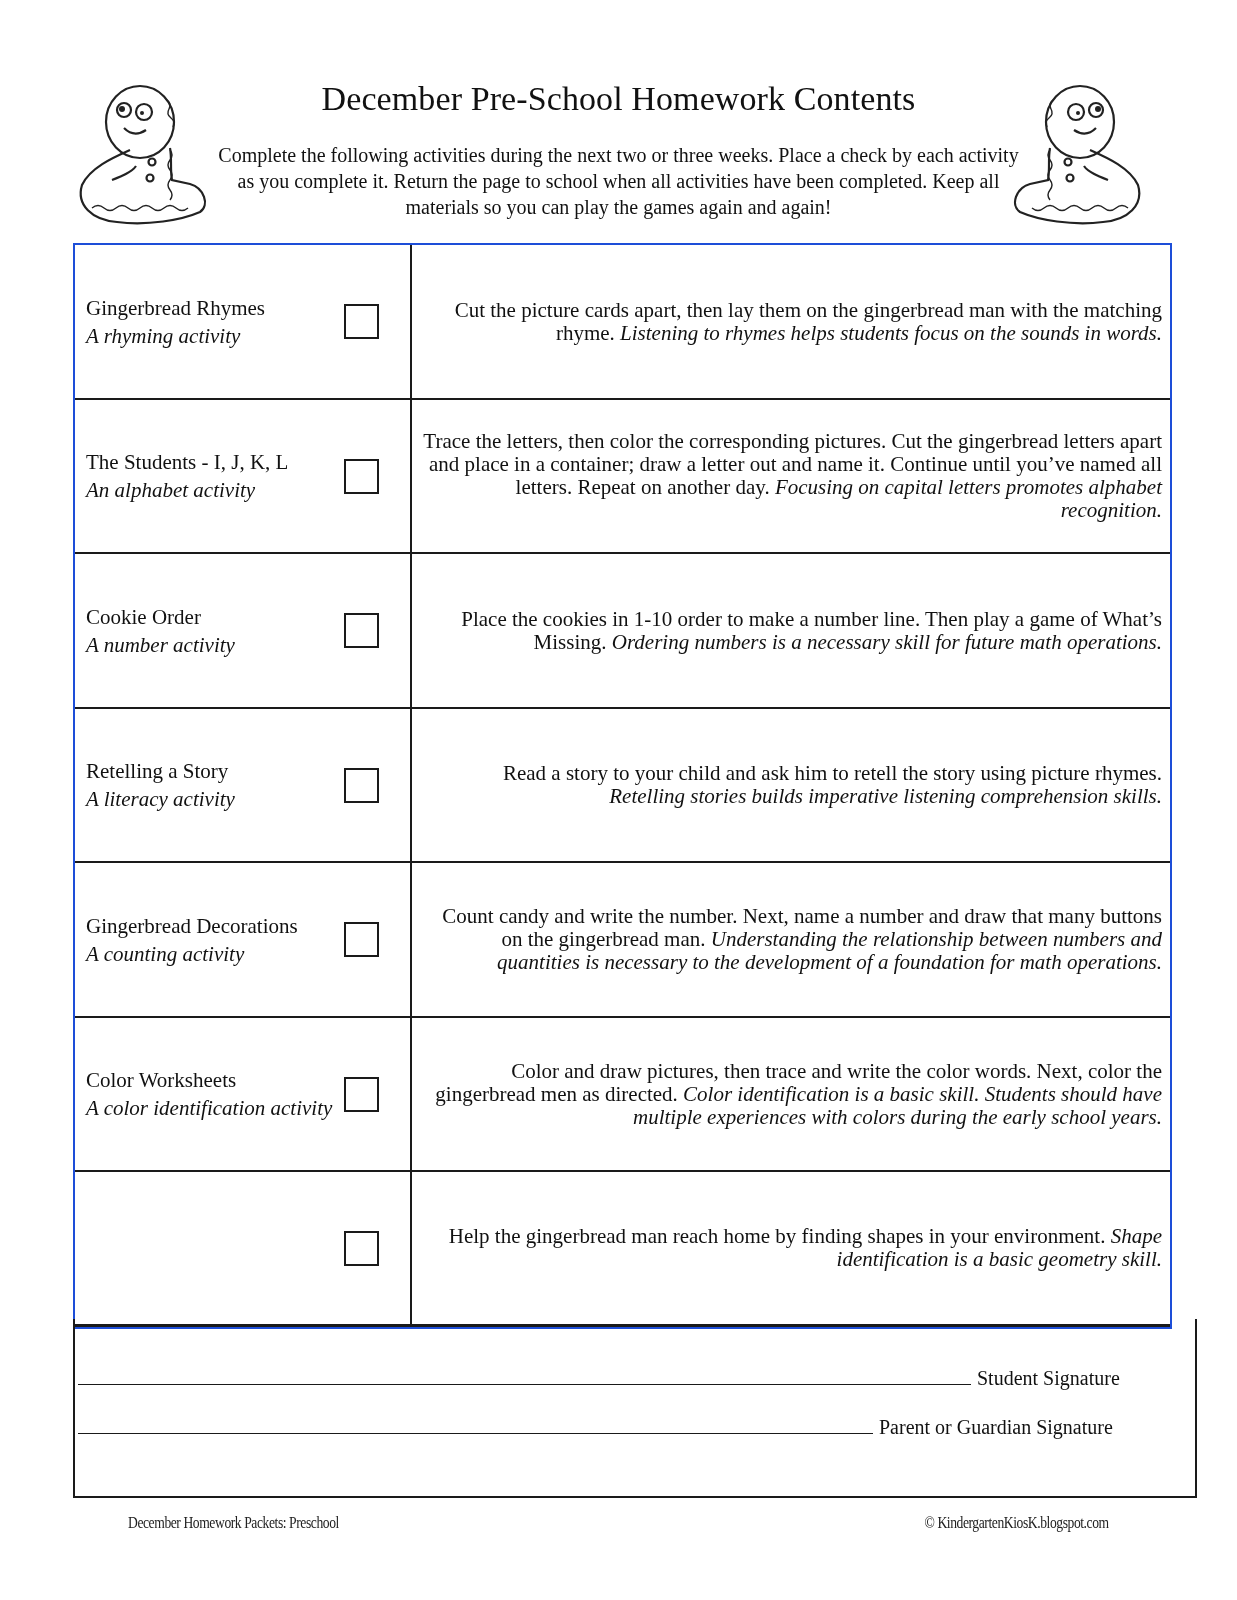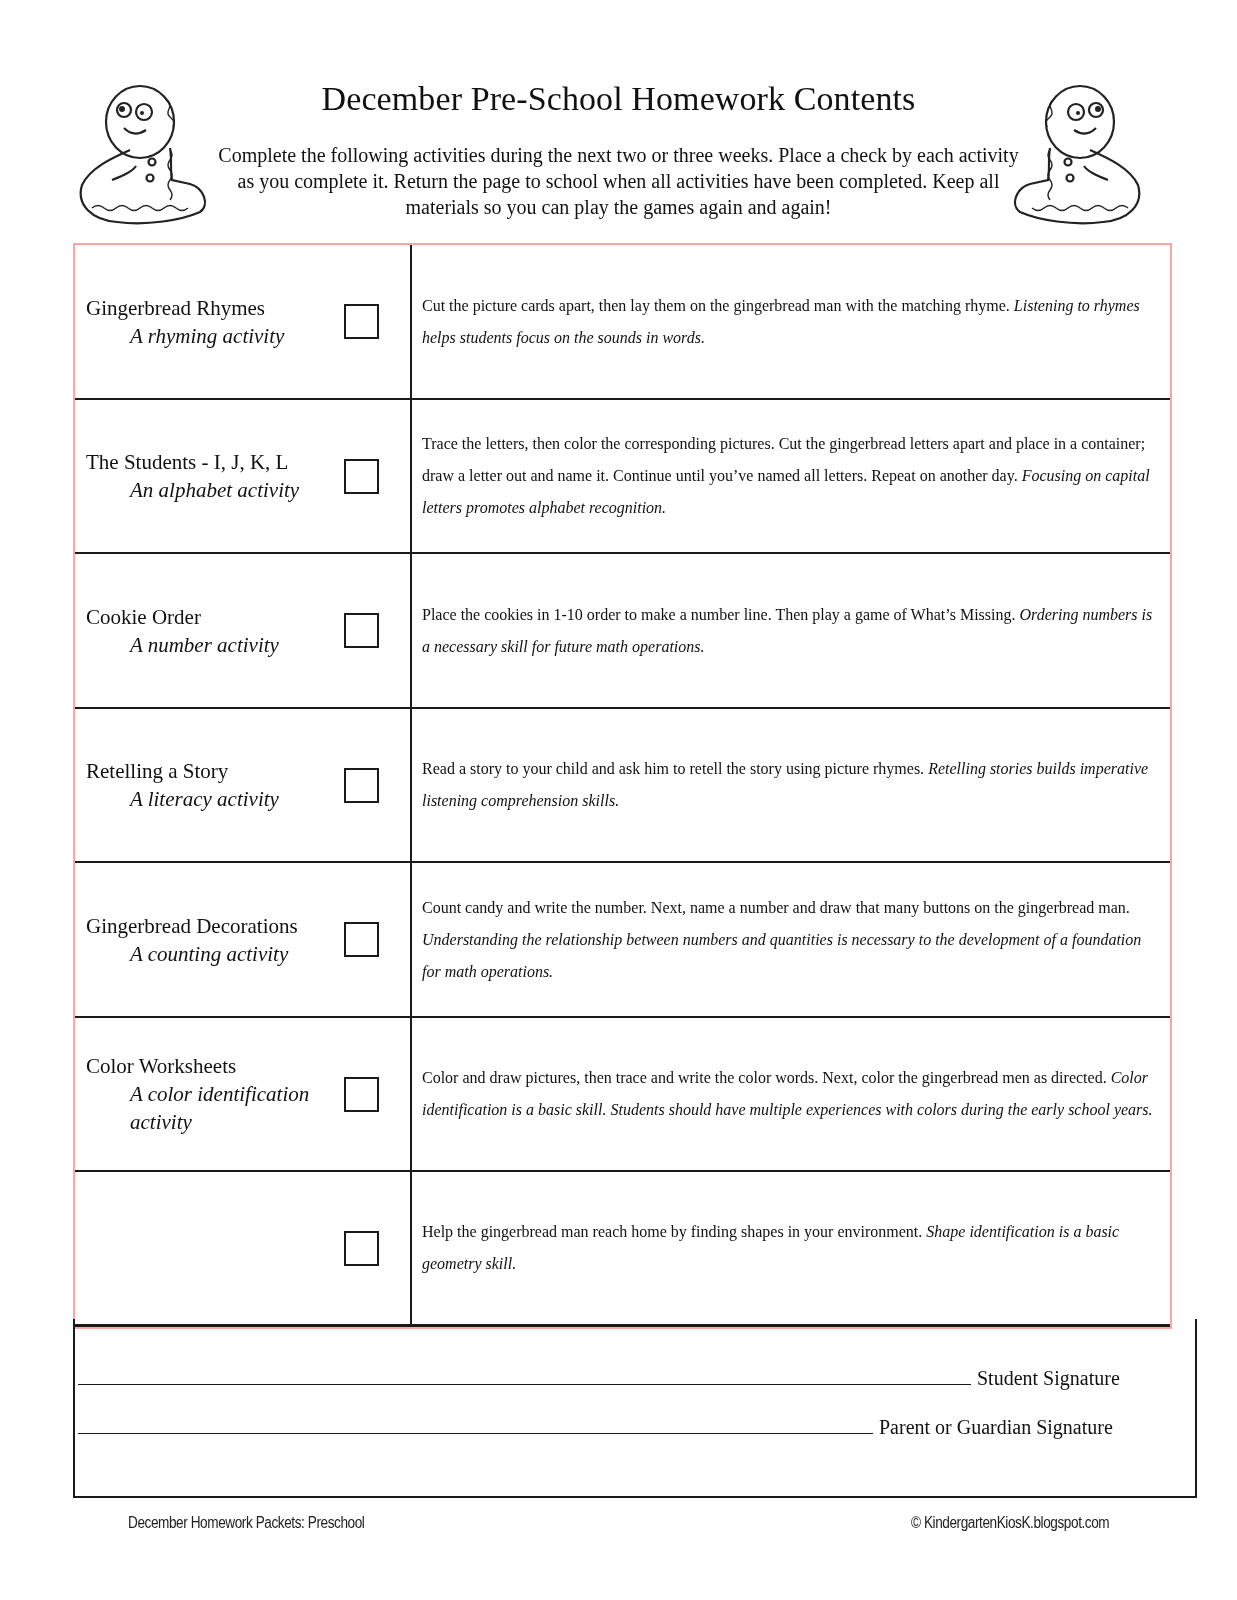--- a/index.html
+++ b/index.html
@@ -7,43 +7,43 @@
     body { position: relative; font-family: "Liberation Serif", "DejaVu Serif", serif; color: #111; }
 
     .header { position: absolute; left: 0; top: 0; width: 1237px; height: 240px; }
     .title { position: absolute; left: 0; width: 1237px; top: 80px; text-align: center; font-size: 34px; font-weight: normal; letter-spacing: 0.1px; }
     .intro { position: absolute; left: 215px; width: 807px; top: 142px; text-align: center; font-size: 20px; line-height: 26px; font-family: Liberation Serif, serif; }
 
     .gingerbread { position: absolute; width: 140px; height: 150px; }
     .gb-left { left: 72px; top: 80px; }
     .gb-right { left: 1008px; top: 80px; }
 
-    .table { position: absolute; left: 73px; top: 243px; width: 1099px; border: 2px solid #fca5a5; }
+    .table { position: absolute; left: 73px; top: 243px; width: 1099px; border: 2px solid #1d4ed8; }
     .row { display: flex; height: 155px; border-bottom: 2px solid #1a1a1a; }
     .row:last-child { border-bottom: 3px solid #1a1a1a; }
     .row.h154 { height: 154px; }
     .left-cell { position: relative; width: 337px; border-right: 2px solid #1a1a1a; display: flex; align-items: center; padding-left: 11px; }
     .activity-text { width: 250px; font-size: 21px; line-height: 28px; }
     .activity-name { display: block; }
-    .activity-type { display: block; font-style: italic; margin-left: 44px; }
+    .activity-type { display: block; font-style: italic; }
     .checkbox { position: absolute; left: 269px; width: 35px; height: 35px; border: 2px solid #1a1a1a; background: #fff; cursor: pointer; }
     .right-cell { flex: 1; display: flex; align-items: center; padding-left: 10px; padding-right: 8px; }
-    .desc { font-size: 16px; line-height: 32px; }
+    .desc { font-size: 21px; line-height: 23px; text-align: right; }
     .desc .it { font-style: italic; }
 
     .sig-box { position: absolute; left: 73px; top: 1319px; width: 1124px; height: 179px; border: 2px solid #1a1a1a; border-top: none; }
     .sig-row { position: absolute; left: 3px; right: 8px; display: flex; align-items: flex-end; }
     .sig-line { flex: 1; border-bottom: 1.5px solid #1a1a1a; height: 1px; margin-bottom: 4px; }
     .sig-label { font-size: 20px; padding-left: 6px; white-space: nowrap; line-height: 22px; }
     .sig-student { top: 48px; }
     .sig-parent { top: 97px; }
     .sig-parent .sig-line { flex: 0 0 795px; }
     .sig-student .sig-line { flex: 0 0 893px; }
 
-    .footer { position: absolute; top: 1514px; left: 0; width: 1237px; height: 30px; font-family: Liberation Sans, sans-serif; font-size: 16px; color: #222; letter-spacing: -0.5px; }
+    .footer { position: absolute; top: 1514px; left: 0; width: 1237px; height: 30px; font-family: Liberation Serif, serif; font-size: 16px; color: #222; letter-spacing: -0.5px; }
     .footer-left { position: absolute; left: 128px; top: 0; transform: scaleX(0.85); transform-origin: left; font-weight: 300; }
     .footer-right { position: absolute; right: 128px; top: 0; transform: scaleX(0.85); transform-origin: right; }
   </style>
 </head>
 <body>
 
 <div class="header">
   <svg class="gingerbread gb-left" viewBox="0 0 140 150">
     <g fill="none" stroke="#222" stroke-width="2.2">
       <ellipse cx="68" cy="42" rx="34" ry="36"></ellipse>

